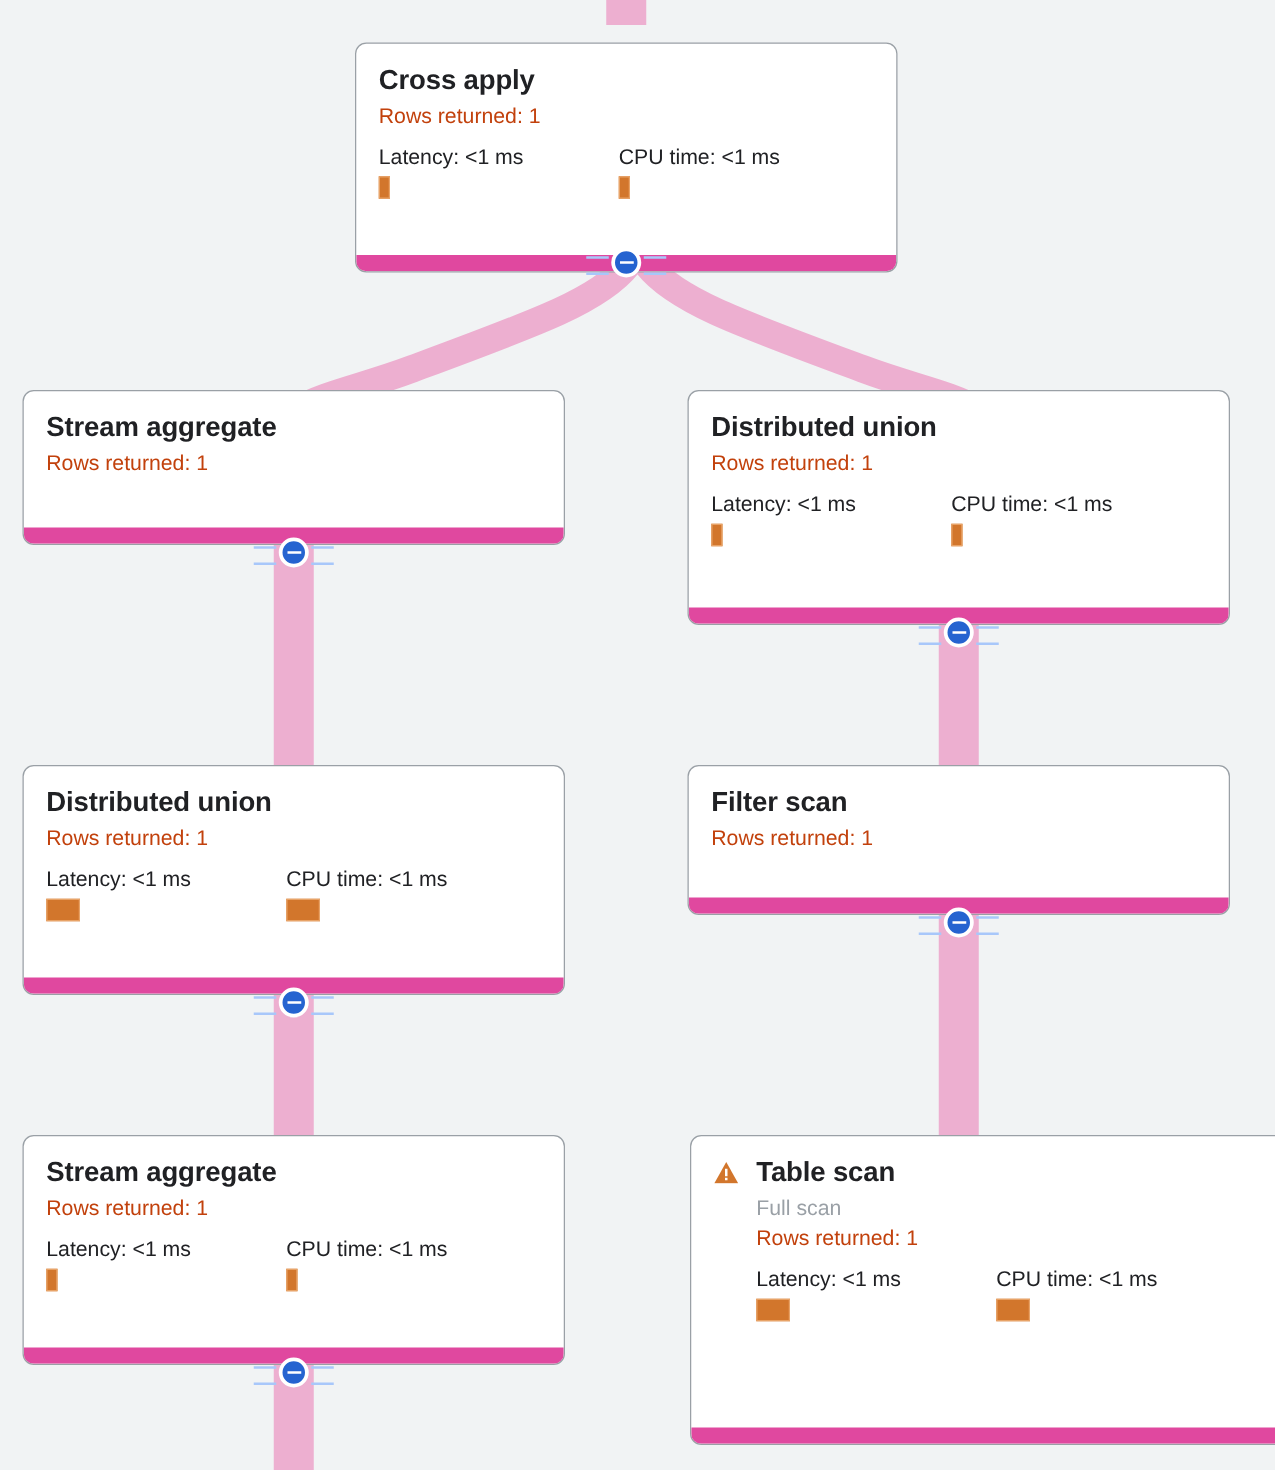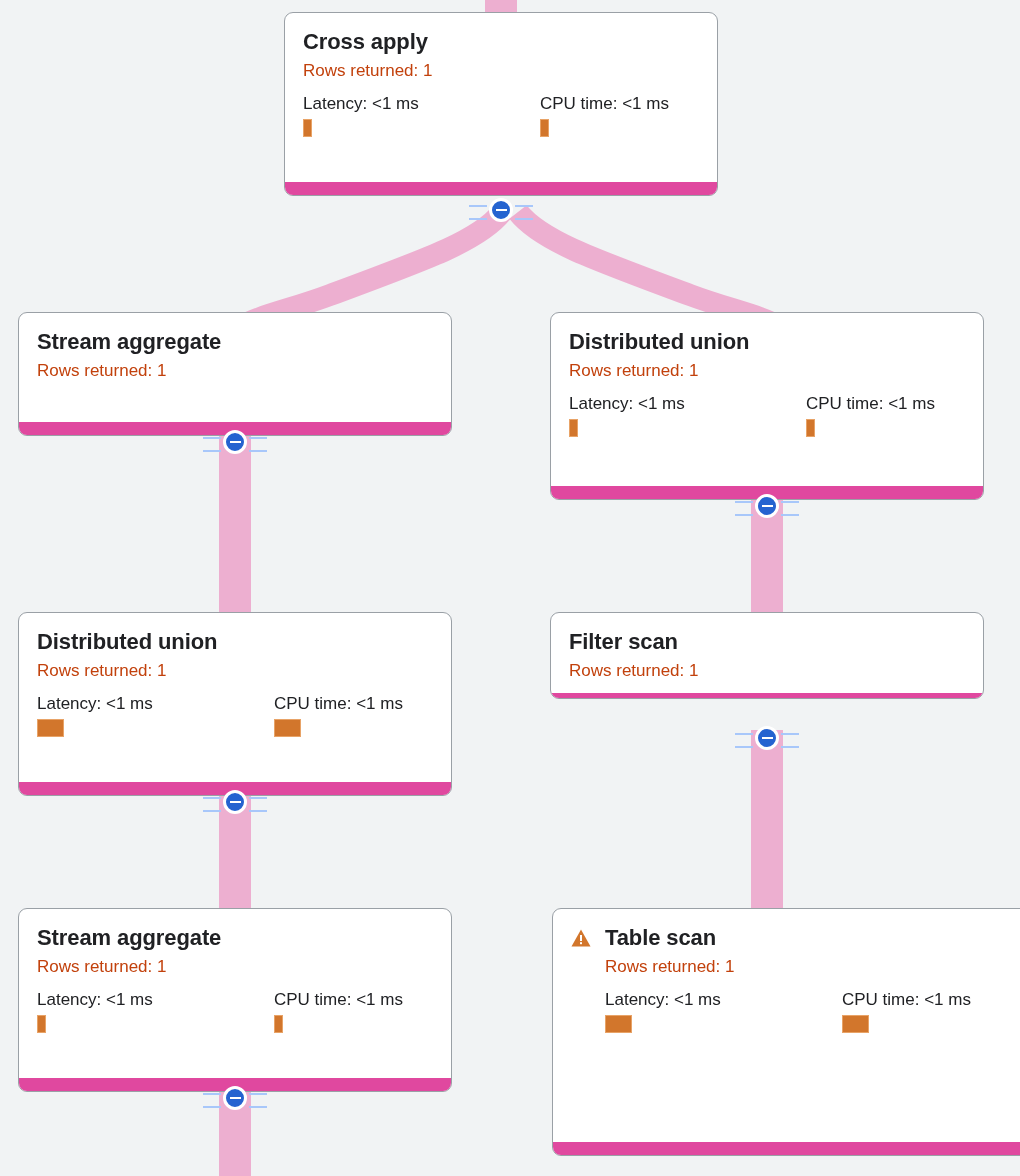--- a/index.html
+++ b/index.html
@@ -93,21 +93,20 @@
   }
   .node-rows {
     font-size: 17px;
     color: #c2410c;
     line-height: 24px;
   }
   .metrics {
     display: flex;
     flex-direction: row;
     margin-top: 10px;
-    gap: 45px;
   }
   .metric {
     width: 192px;
     flex: 0 0 auto;
   }
   .metric-label {
     font-size: 17px;
     color: #202124;
     line-height: 22px;
     white-space: nowrap;
@@ -176,21 +175,21 @@
   <div class="edge-straight" style="left:219px; top:434px; height:190px;"></div>
 
   <div class="edge-straight" style="left:751px; top:498px; height:126px;"></div>
 
   <div class="edge-straight" style="left:219px; top:794px; height:120px;"></div>
 
   <div class="edge-straight" style="left:751px; top:730px; height:184px;"></div>
 
   <div class="edge-straight" style="left:219px; top:1090px; height:86px;"></div>
 
-  <div class="node" style="left:284px; top:12px; width:434px; height:184px;">
+  <div class="node" style="left:284px; top:34px; width:434px; height:184px;">
     <div class="node-body">
       <div class="node-content">
         <div class="node-title">Cross apply</div>
         <div class="node-rows">Rows returned: 1</div>
         <div class="metrics">
           <div class="metric">
             <div class="metric-label">Latency: &lt;1 ms</div>
             <div class="metric-bar w-narrow"></div>
           </div>
           <div class="metric">
@@ -278,21 +277,21 @@
   </div>
 
   <div class="toggle" style="left:235px; top:802px;">
     <div class="rail left"></div>
     <div class="rail right"></div>
     <div class="knob">
         <div class="minus"></div>
       </div>
   </div>
 
-  <div class="node" style="left:550px; top:612px; width:434px; height:87px;">
+  <div class="node" style="left:550px; top:612px; width:434px; height:120px;">
     <div class="node-body">
       <div class="node-content">
         <div class="node-title">Filter scan</div>
         <div class="node-rows">Rows returned: 1</div>
       </div>
     </div>
     <div class="node-footer"></div>
   </div>
 
   <div class="toggle" style="left:767px; top:738px;">
@@ -335,20 +334,21 @@
     <div class="node-body">
       <div class="warn-slot">
         <svg class="warn-icon" viewBox="0 0 20 18">
           <path d="M10 0.5 L19.5 17.5 L0.5 17.5 Z" fill="#D2762C"></path>
           <rect x="9" y="6" width="2" height="6" fill="#FFFFFF"></rect>
           <rect x="9" y="13.2" width="2" height="2" fill="#FFFFFF"></rect>
         </svg>
       </div>
       <div class="node-content">
         <div class="node-title">Table scan</div>
+        <div class="node-sub muted">Full scan</div>
         <div class="node-rows">Rows returned: 1</div>
         <div class="metrics">
           <div class="metric">
             <div class="metric-label">Latency: &lt;1 ms</div>
             <div class="metric-bar w-wide"></div>
           </div>
           <div class="metric">
             <div class="metric-label">CPU time: &lt;1 ms</div>
             <div class="metric-bar w-wide"></div>
           </div>

